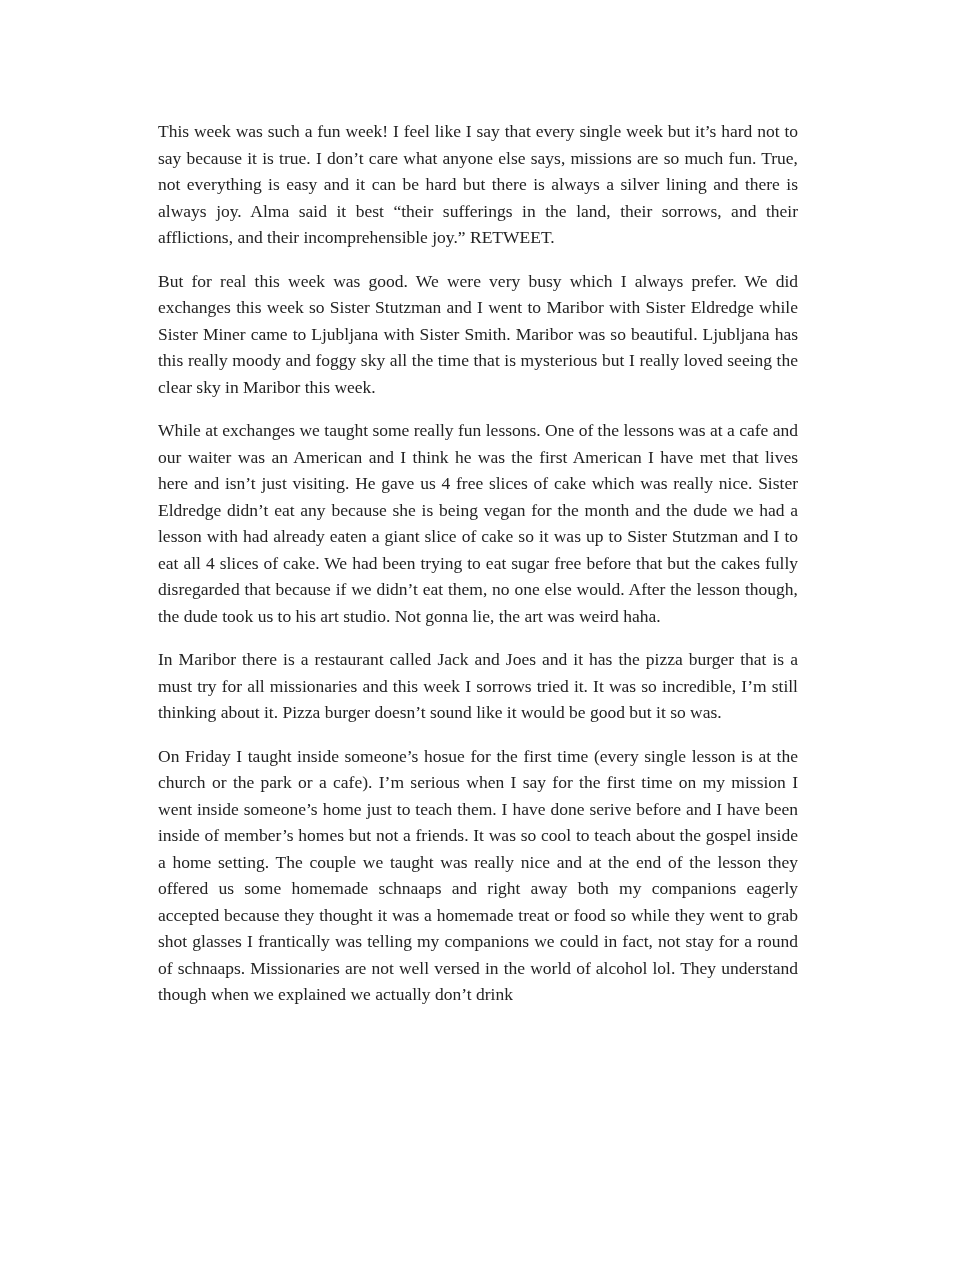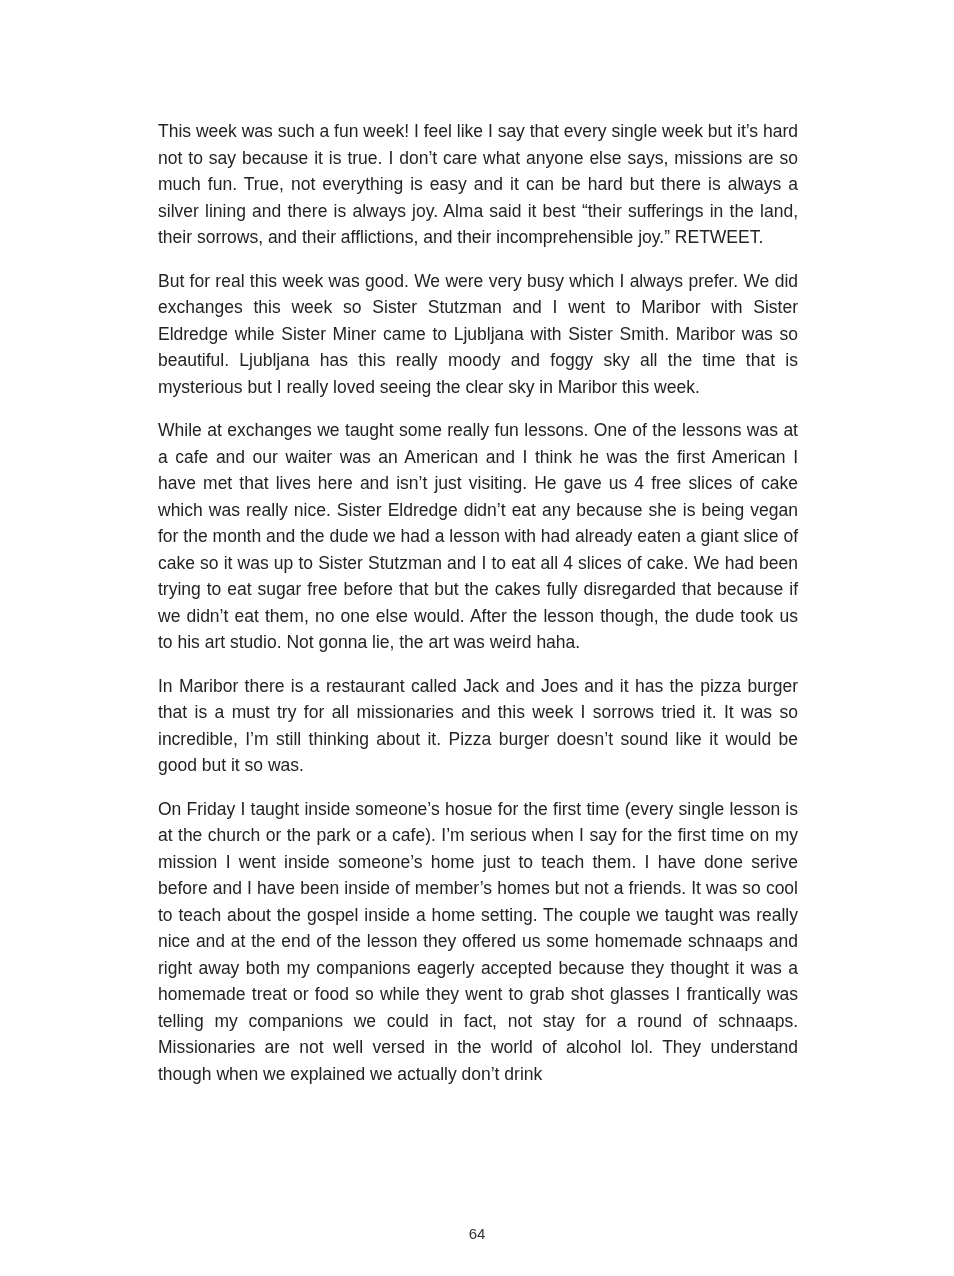--- a/index.html
+++ b/index.html
@@ -6,21 +6,21 @@
     margin: 0;
     padding: 0;
     background: #ffffff;
   }
   .page {
     position: relative;
     width: 954px;
     height: 1276px;
     background: #ffffff;
     overflow: hidden;
-    font-family: Liberation Sans, sans-serif;
+    font-family: Liberation Serif, serif;
     color: #232323;
   }
   .content {
     position: absolute;
     top: 118px;
     left: 158px;
     width: 640px;
   }
   .content p {
     margin: 0 0 17px 0;
@@ -43,14 +43,13 @@
 <body>
 
 <div class="page">
   <div class="content">
     <p>This week was such a fun week! I feel like I say that every single week but it’s hard not to say because it is true. I don’t care what anyone else says, missions are so much fun. True, not everything is easy and it can be hard but there is always a silver lining and there is always joy. Alma said it best “their sufferings in the land, their sorrows, and their afflictions, and their incomprehensible joy.” RETWEET.</p>
     <p>But for real this week was good. We were very busy which I always prefer. We did exchanges this week so Sister Stutzman and I went to Maribor with Sister Eldredge while Sister Miner came to Ljubljana with Sister Smith. Maribor was so beautiful. Ljubljana has this really moody and foggy sky all the time that is mysterious but I really loved seeing the clear sky in Maribor this week.</p>
     <p>While at exchanges we taught some really fun lessons. One of the lessons was at a cafe and our waiter was an American and I think he was the first American I have met that lives here and isn’t just visiting. He gave us 4 free slices of cake which was really nice. Sister Eldredge didn’t eat any because she is being vegan for the month and the dude we had a lesson with had already eaten a giant slice of cake so it was up to Sister Stutzman and I to eat all 4 slices of cake. We had been trying to eat sugar free before that but the cakes fully disregarded that because if we didn’t eat them, no one else would. After the lesson though, the dude took us to his art studio. Not gonna lie, the art was weird haha.</p>
     <p>In Maribor there is a restaurant called Jack and Joes and it has the pizza burger that is a must try for all missionaries and this week I sorrows tried it. It was so incredible, I’m still thinking about it. Pizza burger doesn’t sound like it would be good but it so was.</p>
     <p>On Friday I taught inside someone’s hosue for the first time (every single lesson is at the church or the park or a cafe). I’m serious when I say for the first time on my mission I went inside someone’s home just to teach them. I have done serive before and I have been inside of member’s homes but not a friends. It was so cool to teach about the gospel inside a home setting. The couple we taught was really nice and at the end of the lesson they offered us some homemade schnaaps and right away both my companions eagerly accepted because they thought it was a homemade treat or food so while they went to grab shot glasses I frantically was telling my companions we could in fact, not stay for a round of schnaaps. Missionaries are not well versed in the world of alcohol lol. They understand though when we explained we actually don’t drink</p>
   </div>
-  <div class="page-number">64</div>
 </div>
 
 </body></html>

